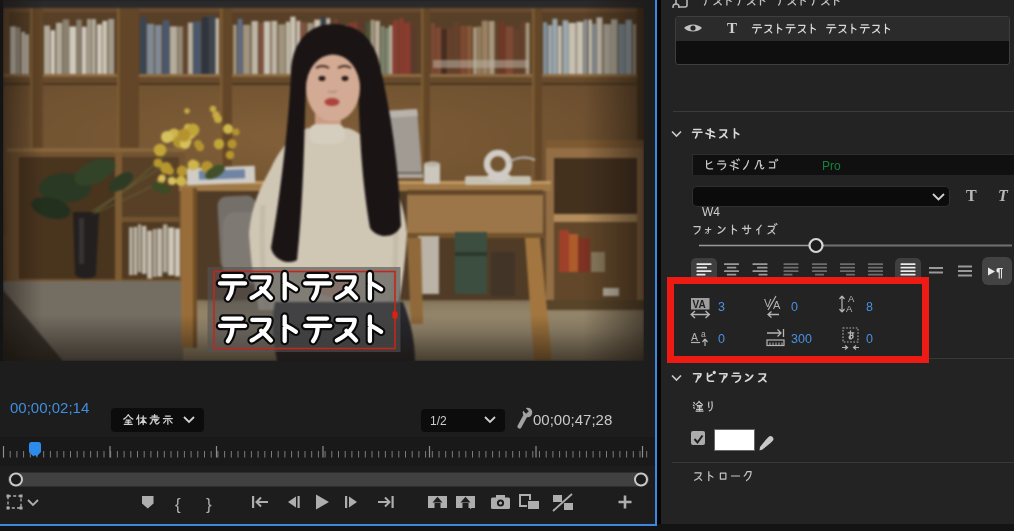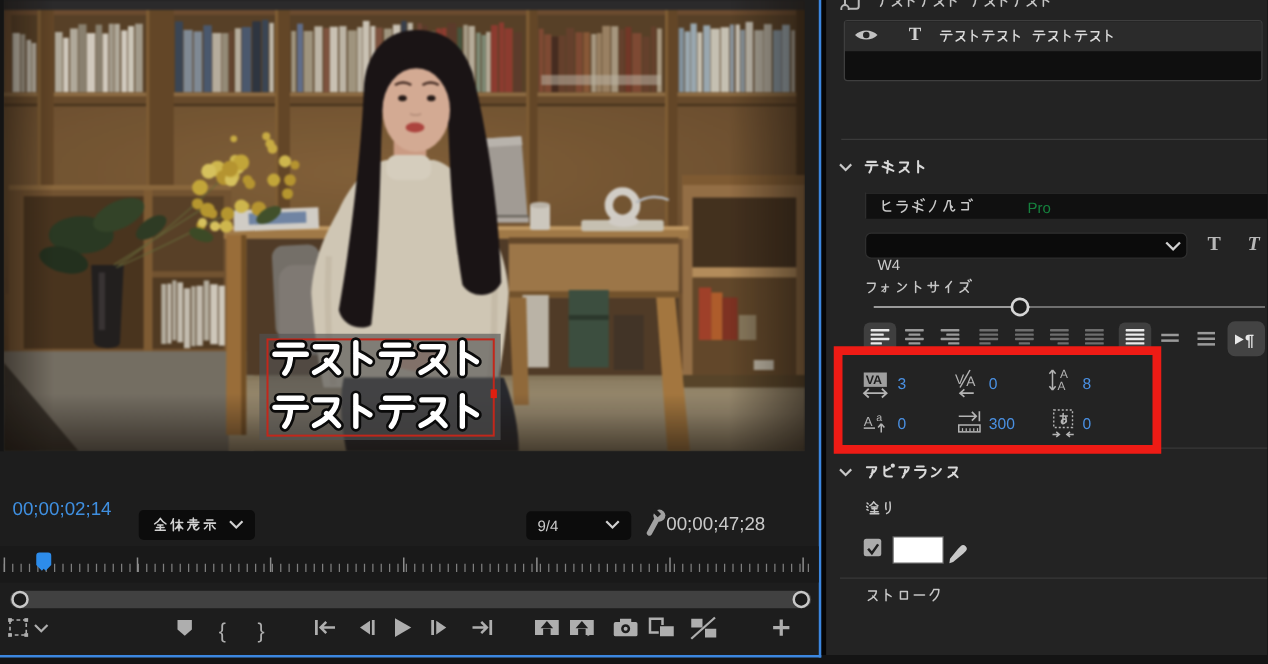--- a/index.html
+++ b/index.html
@@ -337,21 +337,21 @@
       <use href="#g-su" transform="translate(326.6,269.5) scale(0.33)" stroke="#ffffff" stroke-width="13"></use>
       <use href="#g-to" transform="translate(355.0,269.5) scale(0.33)" stroke="#ffffff" stroke-width="13"></use>
       <use href="#g-te" transform="translate(213.0,312.0) scale(0.33)" stroke="#ffffff" stroke-width="13"></use>
       <use href="#g-su" transform="translate(241.4,312.0) scale(0.33)" stroke="#ffffff" stroke-width="13"></use>
       <use href="#g-to" transform="translate(269.8,312.0) scale(0.33)" stroke="#ffffff" stroke-width="13"></use>
       <use href="#g-te" transform="translate(298.2,312.0) scale(0.33)" stroke="#ffffff" stroke-width="13"></use>
       <use href="#g-su" transform="translate(326.6,312.0) scale(0.33)" stroke="#ffffff" stroke-width="13"></use>
       <use href="#g-to" transform="translate(355.0,312.0) scale(0.33)" stroke="#ffffff" stroke-width="13"></use>
     </svg>
 <div style="position:absolute;left:421px;top:409px;width:84px;height:23px;background:#0c0c0c;border-radius:4px"></div>
-<div style="position:absolute;left:430px;top:414px;font:normal 12px 'Liberation Sans',sans-serif;color:#cccccc;white-space:nowrap;">9/4</div>
+<div style="position:absolute;left:430px;top:414px;font:normal 12px 'Liberation Sans',sans-serif;color:#cccccc;white-space:nowrap;">1/2</div>
 <div style="position:absolute;left:533px;top:410.5px;font:normal 15px 'Liberation Sans',sans-serif;color:#c9c9c9;white-space:nowrap;">00;00;47;28</div>
 <div style="position:absolute;left:0;top:437px;width:655px;height:29px;background:#191919"></div>
 <div style="position:absolute;left:675px;top:16px;width:335px;height:49px;border:1px solid #3e3e3e;border-radius:3px;background:#0f0f0f;overflow:hidden"></div>
 <div style="position:absolute;left:676px;top:17px;width:333px;height:24px;background:#2b2b2b"></div>
 <div style="position:absolute;left:727px;top:20px;font:bold 15px 'Liberation Serif',sans-serif;color:#d0d0d0;white-space:nowrap;">T</div>
 <div style="position:absolute;left:673px;top:111px;width:341px;height:1px;background:#3a3a3a"></div>
 <div style="position:absolute;left:672px;top:358px;width:342px;height:1px;background:#383838"></div>
 <div style="position:absolute;left:672px;top:462px;width:342px;height:1px;background:#383838"></div>
 <div style="position:absolute;left:692px;top:154px;width:324px;height:21px;background:#101010;border-top:1px solid #2e2e2e;border-left:1px solid #2e2e2e"></div>
 <div style="position:absolute;left:822px;top:159px;font:normal 12px 'Liberation Sans',sans-serif;color:#15803d;white-space:nowrap;">Pro</div>

